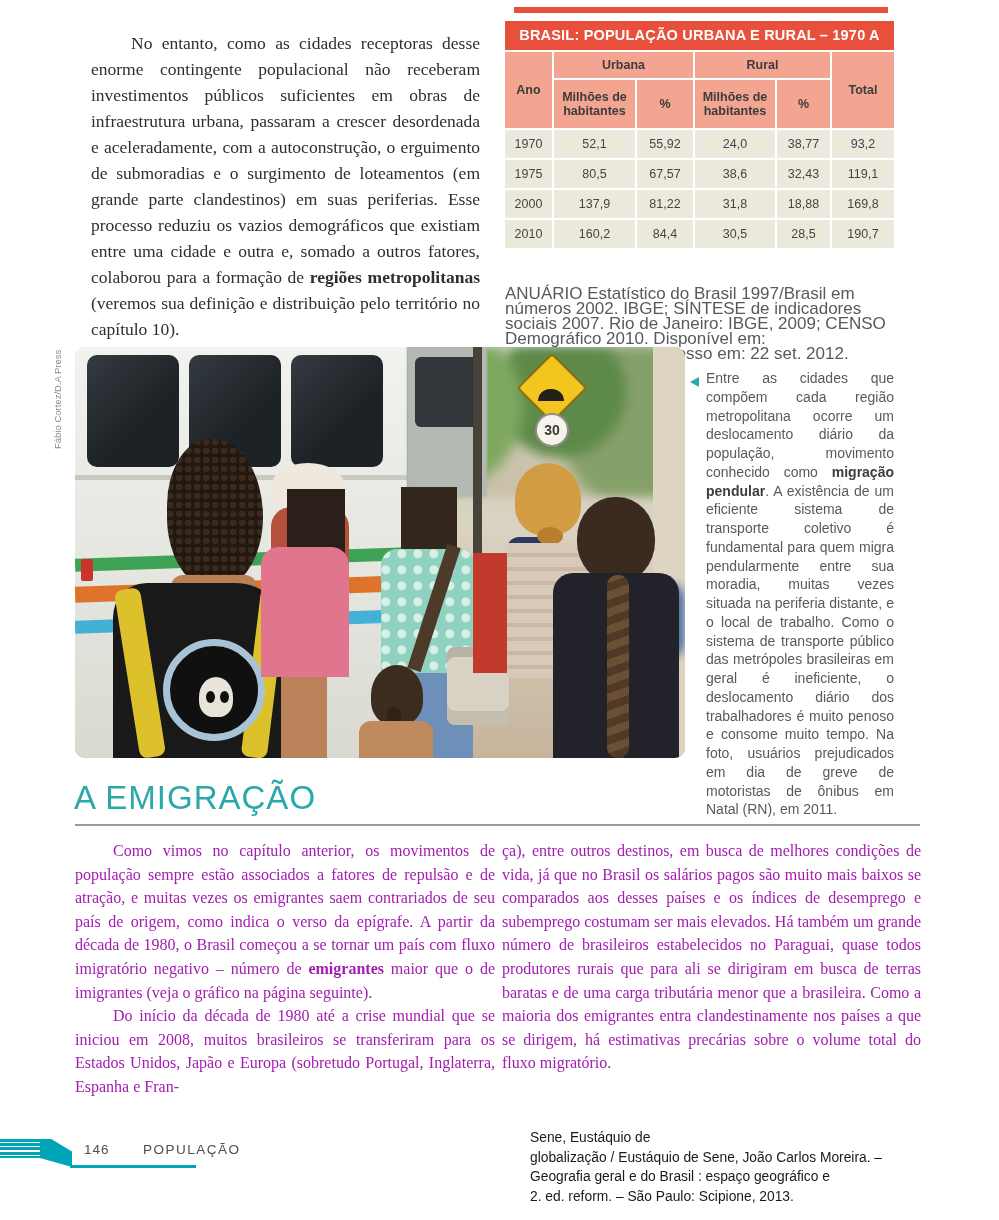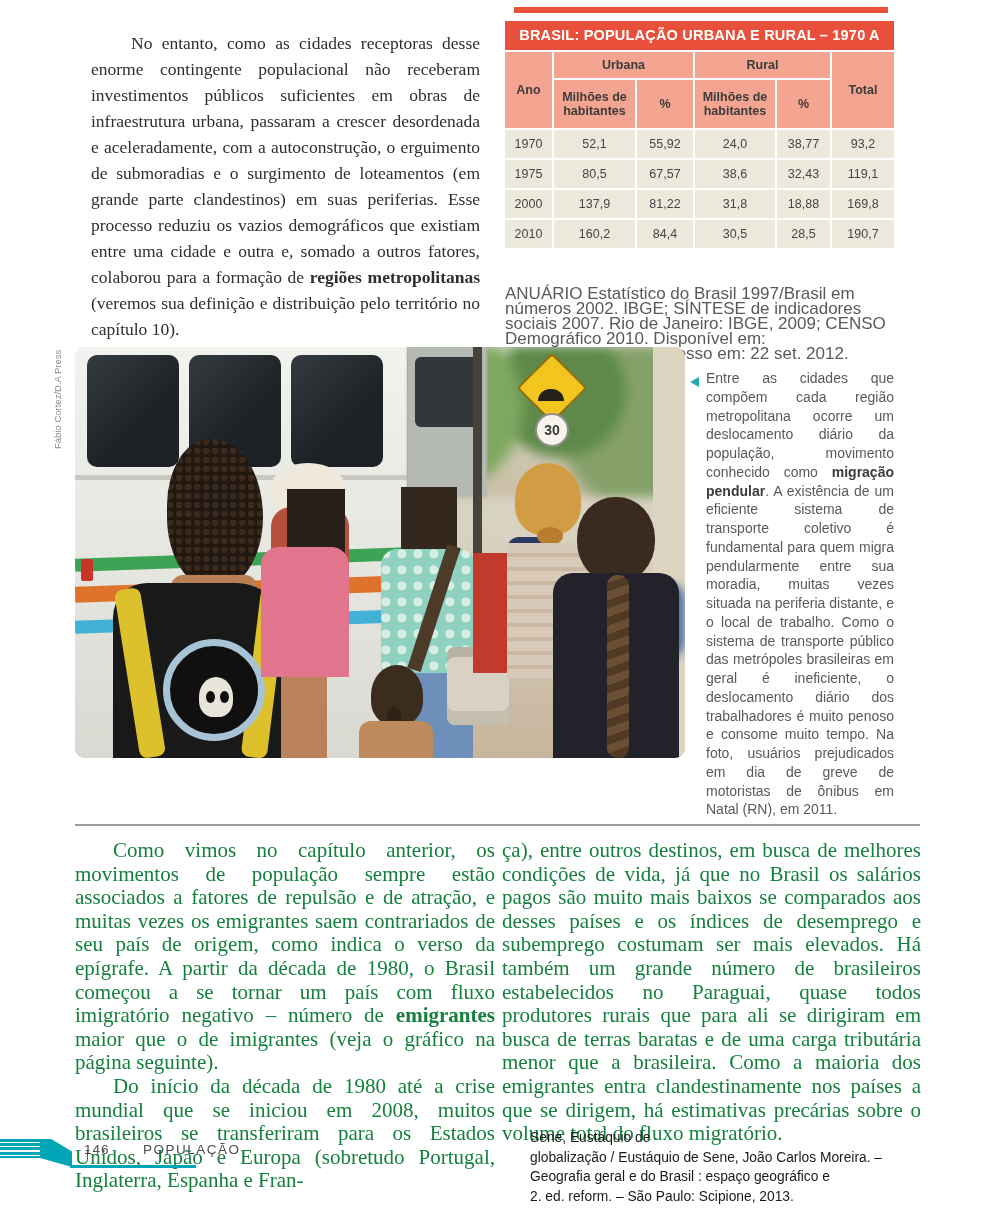--- a/index.html
+++ b/index.html
@@ -102,22 +102,22 @@
   
   .cap-arrow{position:absolute;left:690px;top:377px;width:0;height:0;
              border-top:5px solid transparent;border-bottom:5px solid transparent;border-right:9px solid #2ba8aa;}
   .caption{position:absolute;left:706px;top:369px;width:188px;font-family:"Liberation Sans", sans-serif;
            font-size:14px;line-height:18.75px;color:#58595b;text-align:justify;}
   .caption .b{color:#3d3d3f;}
   
   .heading{position:absolute;left:74px;top:779px;margin:0;font-family:"Liberation Sans", sans-serif;
            font-weight:400;font-size:33px;letter-spacing:1px;color:#2ba8aa;}
   .rule{position:absolute;left:75px;top:824px;width:845px;height:2px;background:#9b9b9b;}
-  .colL,.colR{position:absolute;top:839px;width:420px;font-size:21px;line-height:23.6px;
-              text-align:justify;color:#15803d;}
+  .colL,.colR{position:absolute;top:839px;width:420px;font-size:16px;line-height:23.6px;
+              text-align:justify;color:#a21caf;}
   .colL{left:75px;} .colR{left:502px;width:419px;}
   .colL p,.colR p{margin:0;}
   .ind{text-indent:38px;}
   
   .rib-band{position:absolute;left:0;top:1139px;width:48px;height:19px;
             background:repeating-linear-gradient(180deg,#00a6b6 0 3px,#ffffff 3px 4.2px);}
   .rib-nose{position:absolute;left:40px;top:1139px;width:32px;height:28px;background:#00a6b6;
             clip-path:polygon(0 0,35% 0,100% 45%,100% 100%,0 68%);}
   .foot-line{position:absolute;left:70px;top:1165px;width:126px;height:2.5px;background:#00a6b6;}
   .foot-num{position:absolute;left:84px;top:1142px;font-family:"Liberation Sans", sans-serif;
@@ -236,20 +236,21 @@
     <div class="bd-braid"></div>
     <div class="braid"></div>
     <div class="hd-child"></div>
     <div class="child-tail"></div>
     <div class="bd-child"></div>
   </div>
 
   <div class="cap-arrow"></div>
   <div class="caption"><span>Entre as cidades que compõem cada região metropolitana ocorre um deslocamento diário da população, movimento conhecido como </span><span class="b">migração pendular</span><span>. A existência de um eficiente sistema de transporte coletivo é fundamental para quem migra pendularmente entre sua moradia, muitas vezes situada na periferia distante, e o local de trabalho. Como o sistema de transporte público das metrópoles brasileiras em geral é ineficiente, o deslocamento diário dos trabalhadores é muito penoso e consome muito tempo. Na foto, usuários prejudicados em dia de greve de motoristas de ônibus em Natal (RN), em 2011.</span></div>
 
+  <h1 class="heading">A EMIGRAÇÃO</h1>
   <div class="rule"></div>
 
   <div class="colL">
     <p class="ind"><span>Como vimos no capítulo anterior, os movimentos de população sempre estão associados a fatores de repulsão e de atração, e muitas vezes os emigrantes saem contrariados de seu país de origem, como indica o verso da epígrafe. A partir da década de 1980, o Brasil começou a se tornar um país com fluxo imigratório negativo – número de </span><span class="b">emigrantes</span><span> maior que o de imigrantes (veja o gráfico na página seguinte).</span></p>
     <p class="ind">Do início da década de 1980 até a crise mundial que se iniciou em 2008, muitos brasileiros se transferiram para os Estados Unidos, Japão e Europa (sobretudo Portugal, Inglaterra, Espanha e Fran-</p>
   </div>
   <div class="colR">
     <p>ça), entre outros destinos, em busca de melhores condições de vida, já que no Brasil os salários pagos são muito mais baixos se comparados aos desses países e os índices de desemprego e subemprego costumam ser mais elevados. Há também um grande número de brasileiros estabelecidos no Paraguai, quase todos produtores rurais que para ali se dirigiram em busca de terras baratas e de uma carga tributária menor que a brasileira. Como a maioria dos emigrantes entra clandestinamente nos países a que se dirigem, há estimativas precárias sobre o volume total do fluxo migratório.</p>
   </div>
 

